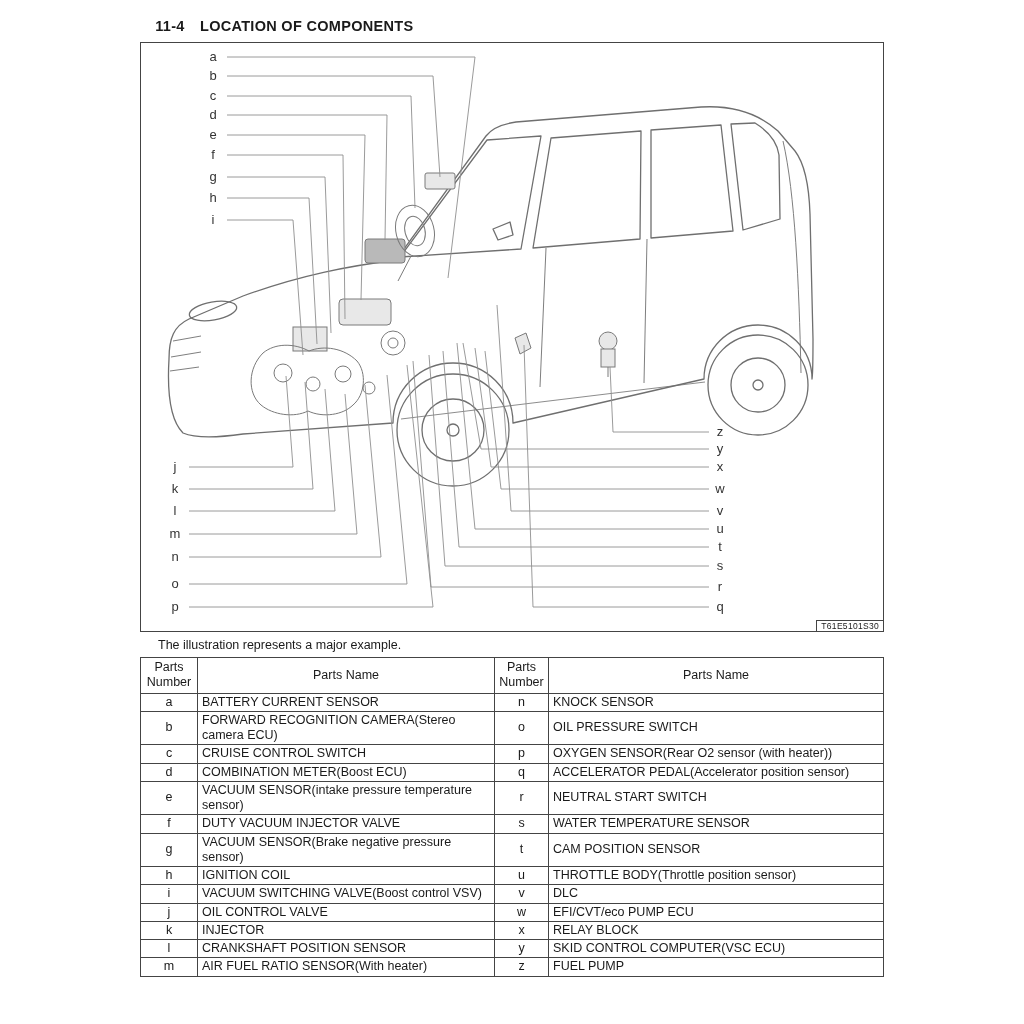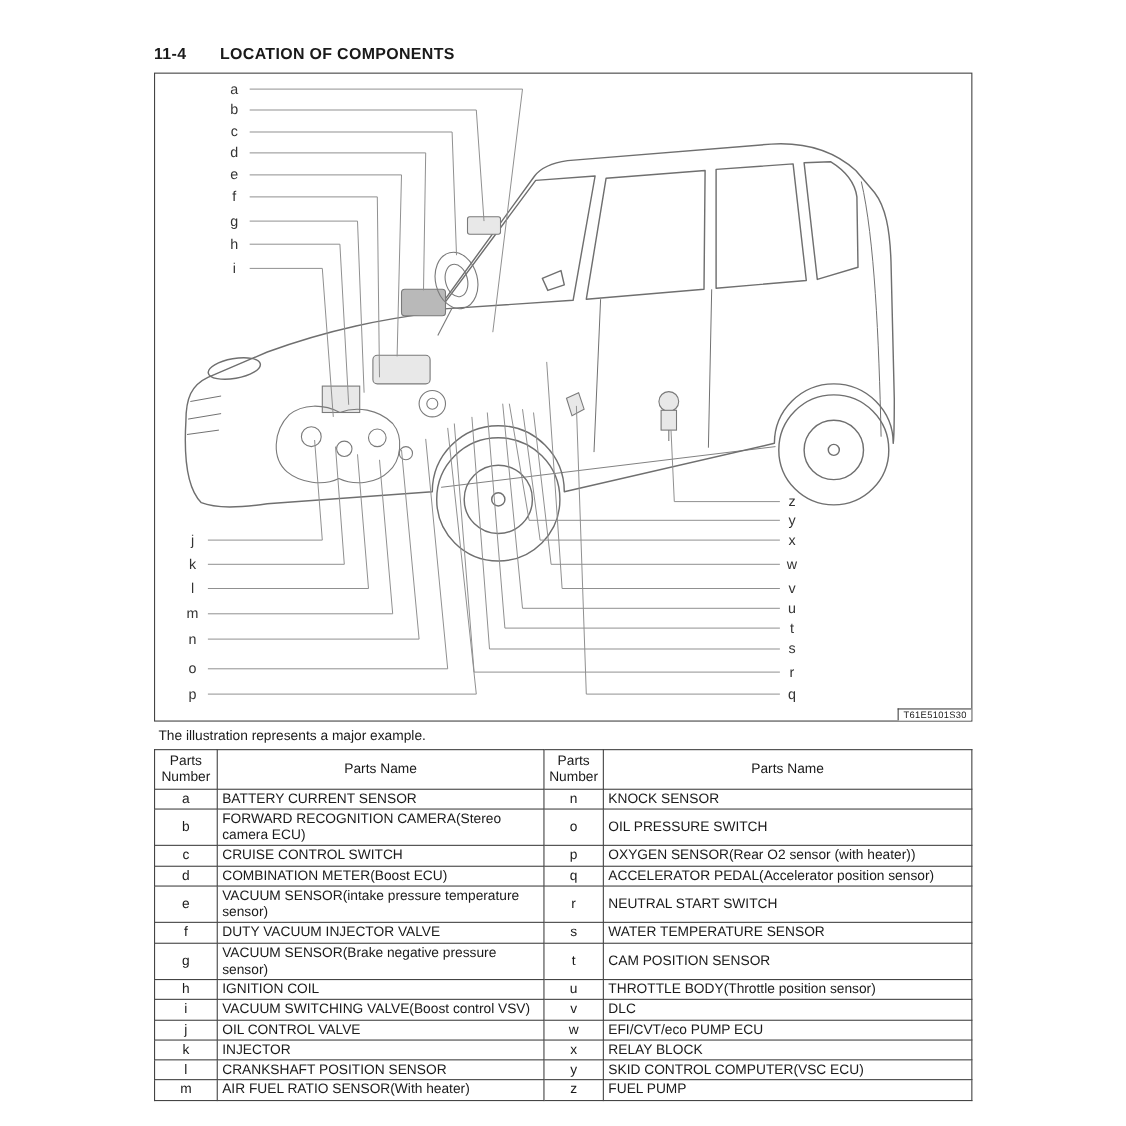--- a/index.html
+++ b/index.html
@@ -5,28 +5,28 @@
   html,body{margin:0;padding:0;background:#fff;}
   body{width:1024px;height:1024px;position:relative;font-family:"Liberation Sans","DejaVu Sans",sans-serif;color:#1a1a1a;}
   .content{position:absolute;left:140px;top:10px;width:744px;}
 
   
   .header{position:relative;height:36px;border-bottom:2px solid #111;}
   .page-num{position:absolute;left:0;bottom:1px;font-size:27px;font-weight:bold;letter-spacing:1px;}
   .header-title{position:absolute;left:0;right:0;bottom:4px;text-align:center;font-size:13.5px;letter-spacing:0.6px;}
 
   
-  .section{display:flex;margin-top:32px;font-size:14.5px;font-weight:bold;letter-spacing:0.3px;}
+  .section{display:flex;margin-top:8px;font-size:14.5px;font-weight:bold;letter-spacing:0.3px;text-align:center;}
   .section .sec-num{width:60px;}
 
   
   .figure-frame{position:relative;margin-top:8px;border:1px solid #444;height:588px;background:#fff;}
   .figure-frame svg{position:absolute;left:0;top:0;width:100%;height:100%;}
   .figure-code{position:absolute;right:0;bottom:0;border-left:1px solid #444;border-top:1px solid #444;font-size:8.5px;padding:0 4px;background:#fff;letter-spacing:0.3px;}
-  .caption{font-size:12.5px;margin:6px 0 5px 4px;}
+  .caption{font-size:12.5px;margin:6px 0 5px 18px;}
 
   
   .co-label{font-size:13px;fill:#333;text-anchor:middle;}
   .co-line{fill:none;stroke:#8f8f8f;stroke-width:0.9;}
 
   
   table.parts{width:100%;border-collapse:collapse;table-layout:fixed;}
   table.parts th,table.parts td{border:1px solid #444;font-size:12.5px;font-weight:normal;padding:1px 4px;line-height:1.22;vertical-align:middle;}
   table.parts th{text-align:center;padding:2px 2px;}
   col.c-num1{width:57px;} col.c-name1{width:297px;} col.c-num2{width:54px;}

